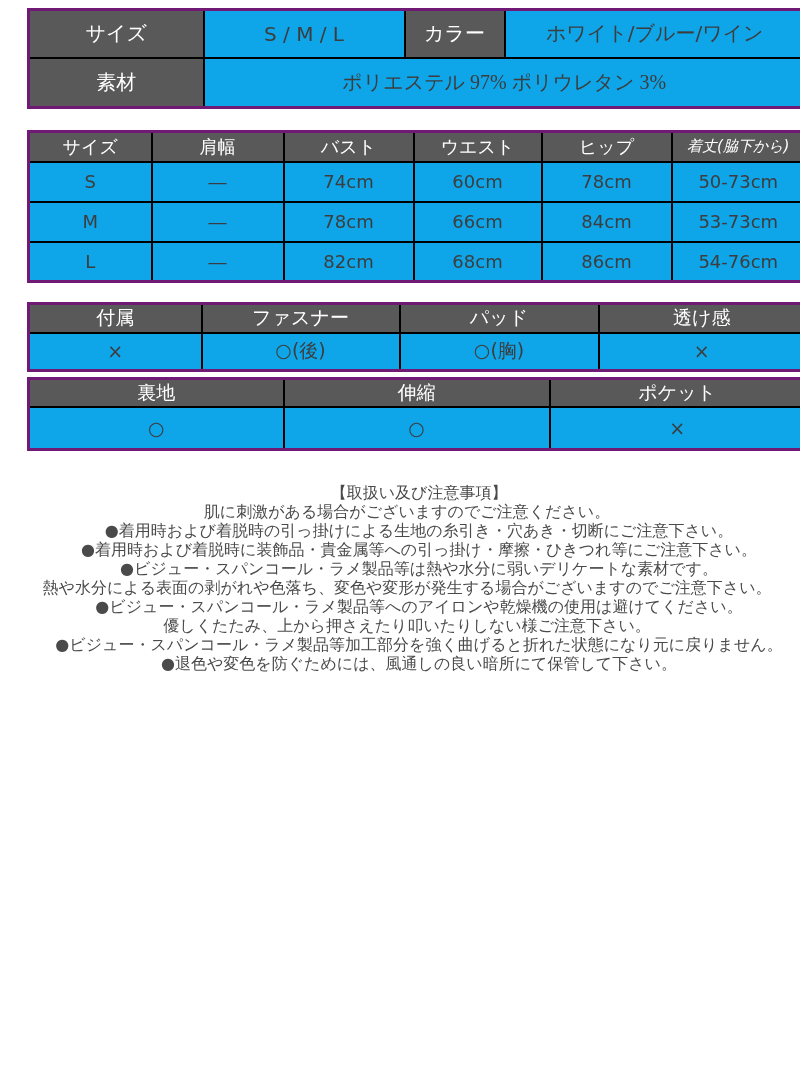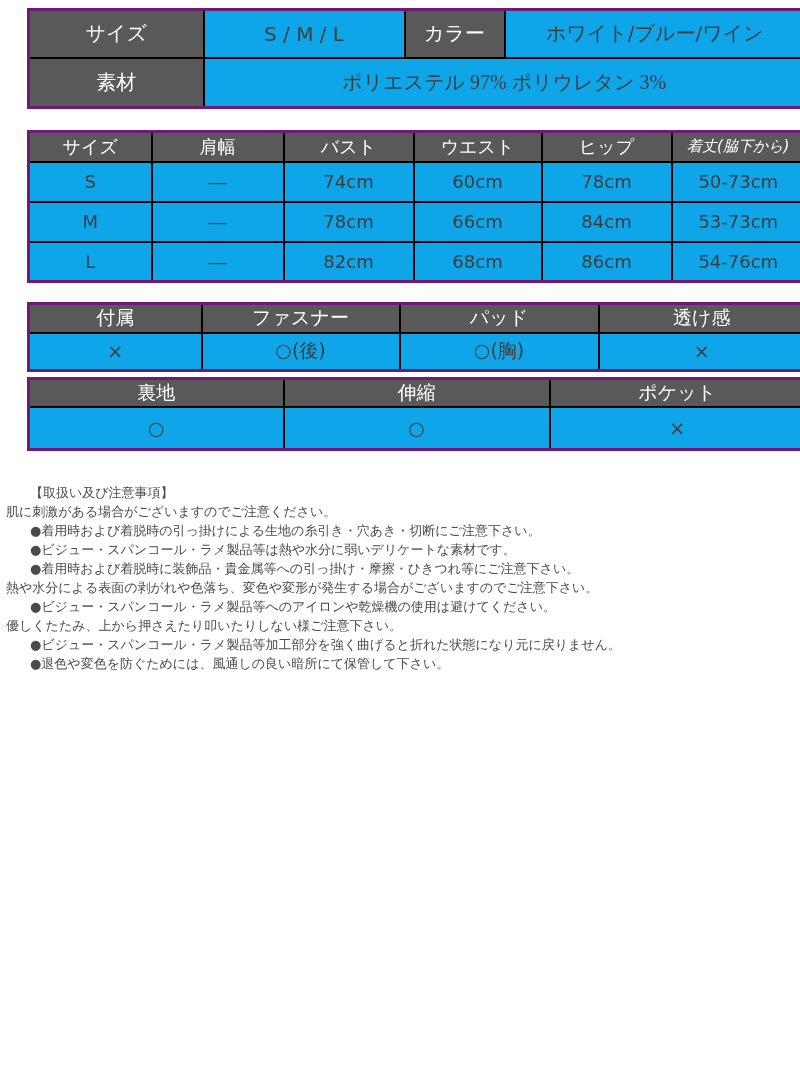--- a/index.html
+++ b/index.html
@@ -60,24 +60,25 @@
   #features-a { margin-top: 19px; }
   #features-a tr.h { height: 29px; }
   #features-a tr.d { height: 38px; }
   #features-b { margin-top: 5px; padding-left: 28px; }
   #features-b tr.h { height: 28px; }
   #features-b tr.d { height: 42px; }
   #features-a .val, #features-b .val { font-size: 19px; }
   
   .notes {
     margin-top: 32px;
-    margin-left: 6px;
+    margin-left: 14px;
     color: #4a4a4a;
-    font-size: 13px;
+    font-size: 16px;
     line-height: 19px;
+    text-align: center;
   }
   .notes .line { white-space: nowrap; }
   .notes .line.indent { margin-left: 24px; }
 </style>
 </head>
 <body>
 
 <div class="page">
   <div class="content">
 
@@ -187,22 +188,22 @@
         <td class="val">○</td>
         <td class="val">×</td>
       </tr>
     </tbody>
       </table>
 
     <div class="notes">
       <div class="line indent">【取扱い及び注意事項】</div>
       <div class="line">肌に刺激がある場合がございますのでご注意ください。</div>
       <div class="line indent">●着用時および着脱時の引っ掛けによる生地の糸引き・穴あき・切断にご注意下さい。</div>
+      <div class="line indent">●着用時および着脱時に装飾品・貴金属等への引っ掛け・摩擦・ひきつれ等にご注意下さい。</div>
       <div class="line indent">●ビジュー・スパンコール・ラメ製品等は熱や水分に弱いデリケートな素材です。</div>
-      <div class="line indent">●着用時および着脱時に装飾品・貴金属等への引っ掛け・摩擦・ひきつれ等にご注意下さい。</div>
       <div class="line">熱や水分による表面の剥がれや色落ち、変色や変形が発生する場合がございますのでご注意下さい。</div>
       <div class="line indent">●ビジュー・スパンコール・ラメ製品等へのアイロンや乾燥機の使用は避けてください。</div>
       <div class="line">優しくたたみ、上から押さえたり叩いたりしない様ご注意下さい。</div>
       <div class="line indent">●ビジュー・スパンコール・ラメ製品等加工部分を強く曲げると折れた状態になり元に戻りません。</div>
       <div class="line indent">●退色や変色を防ぐためには、風通しの良い暗所にて保管して下さい。</div>
     </div>
 
   </div>
 </div>
 

